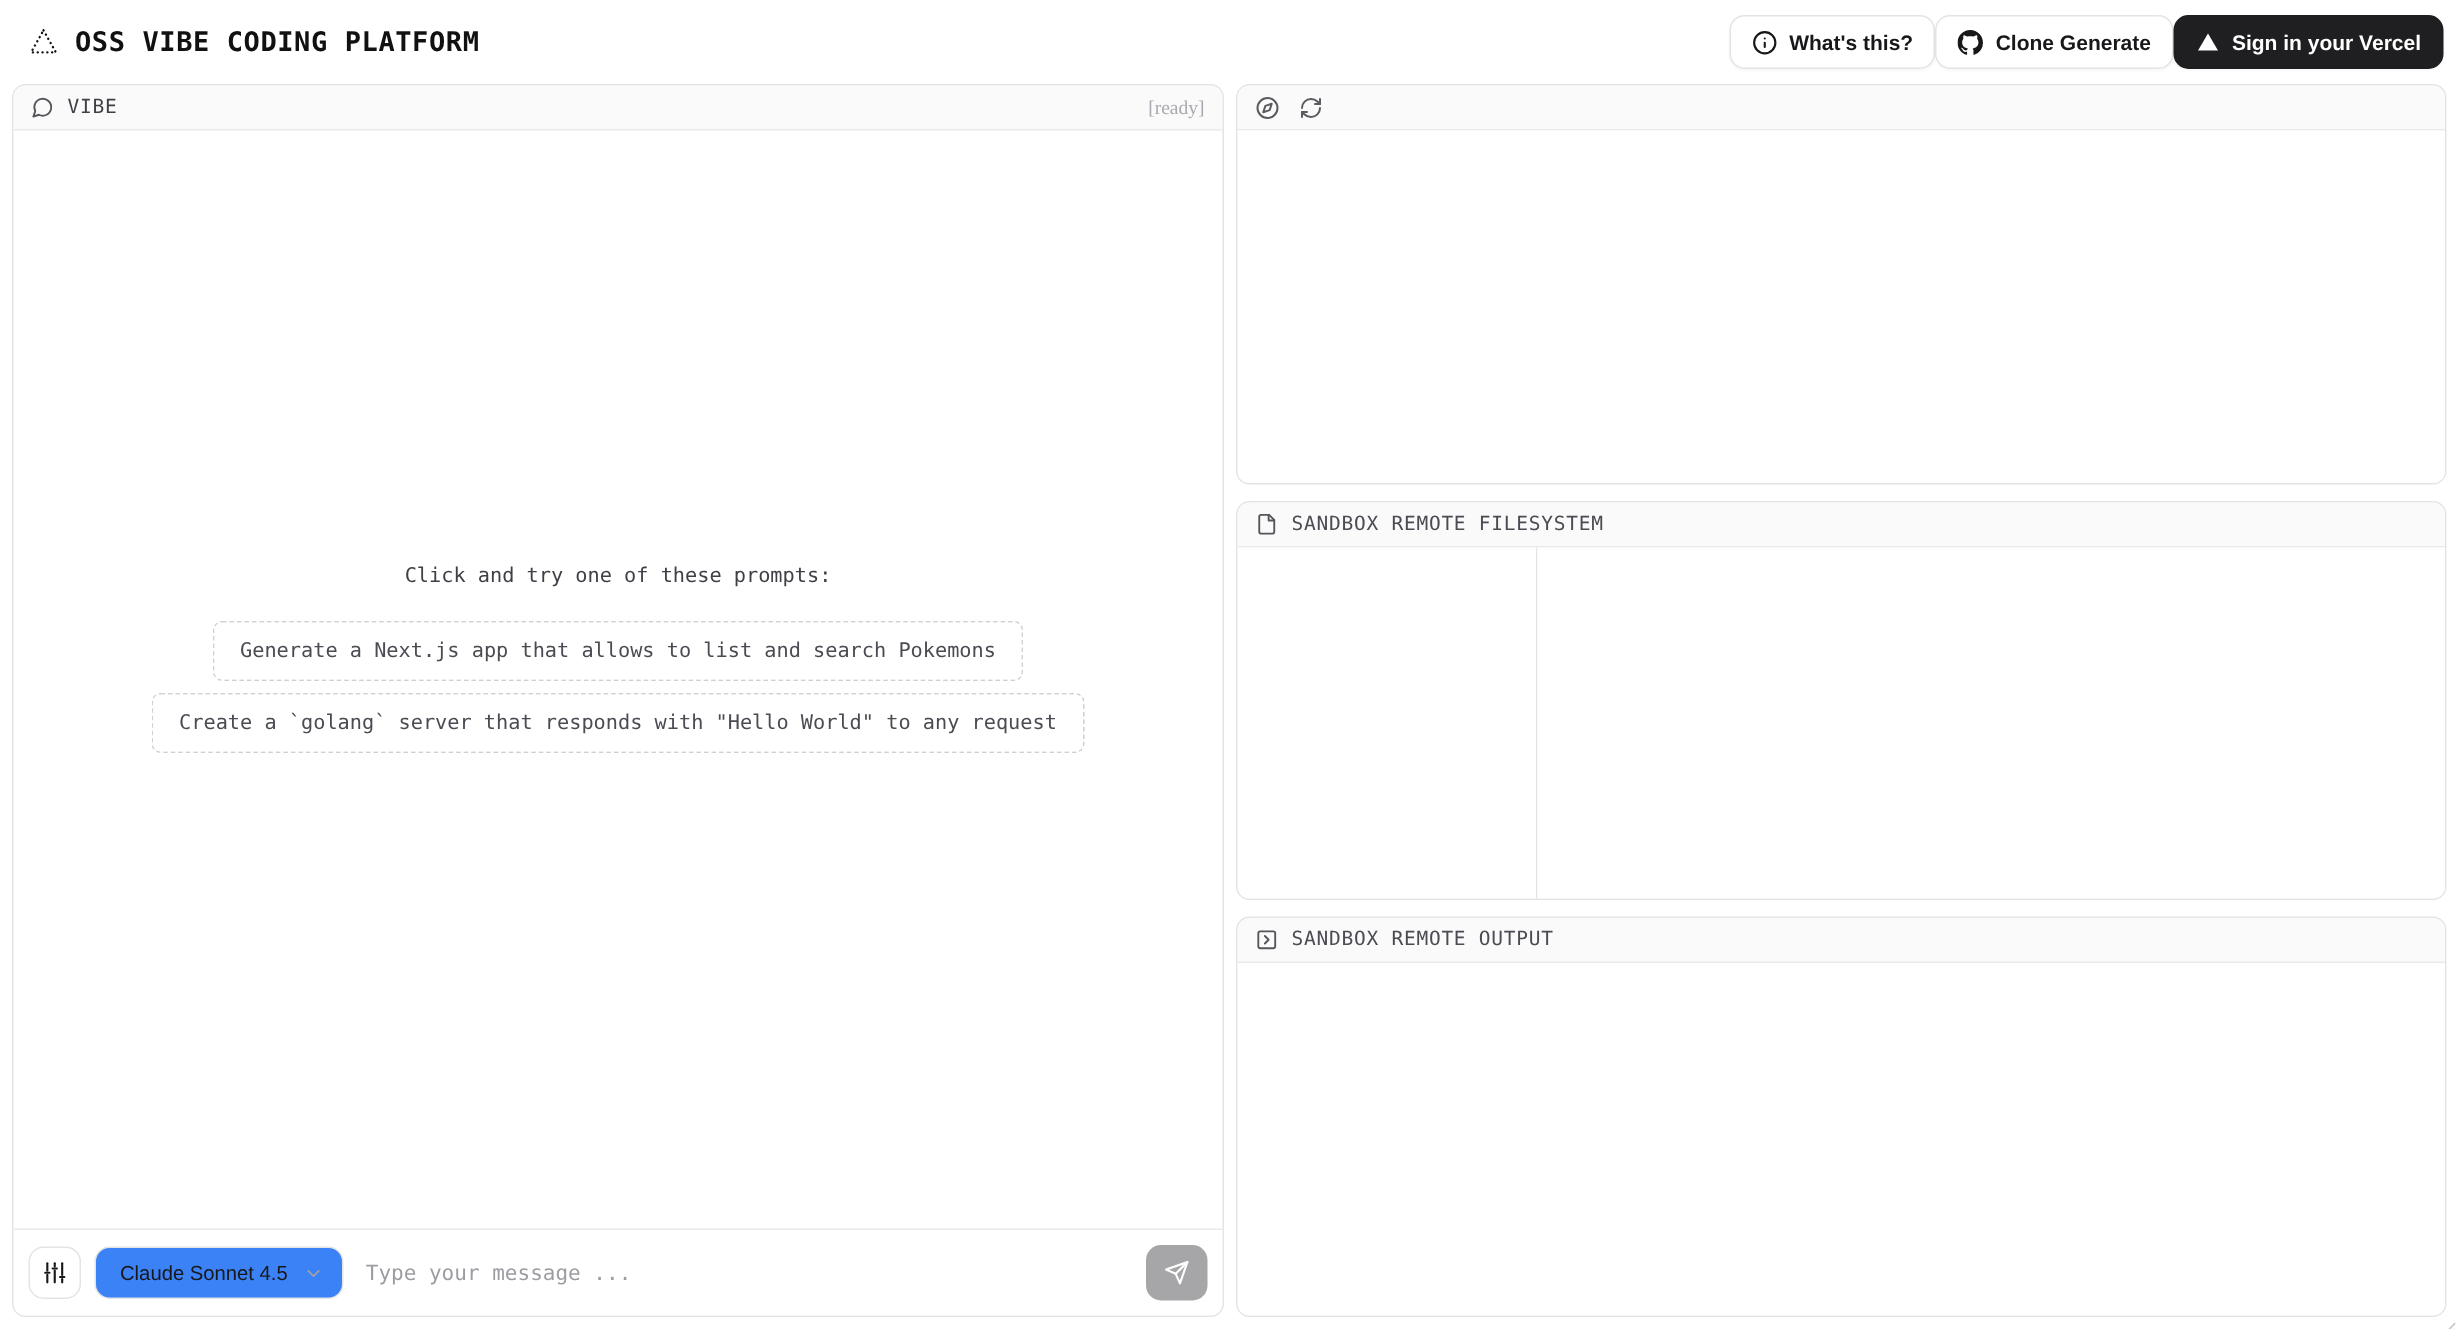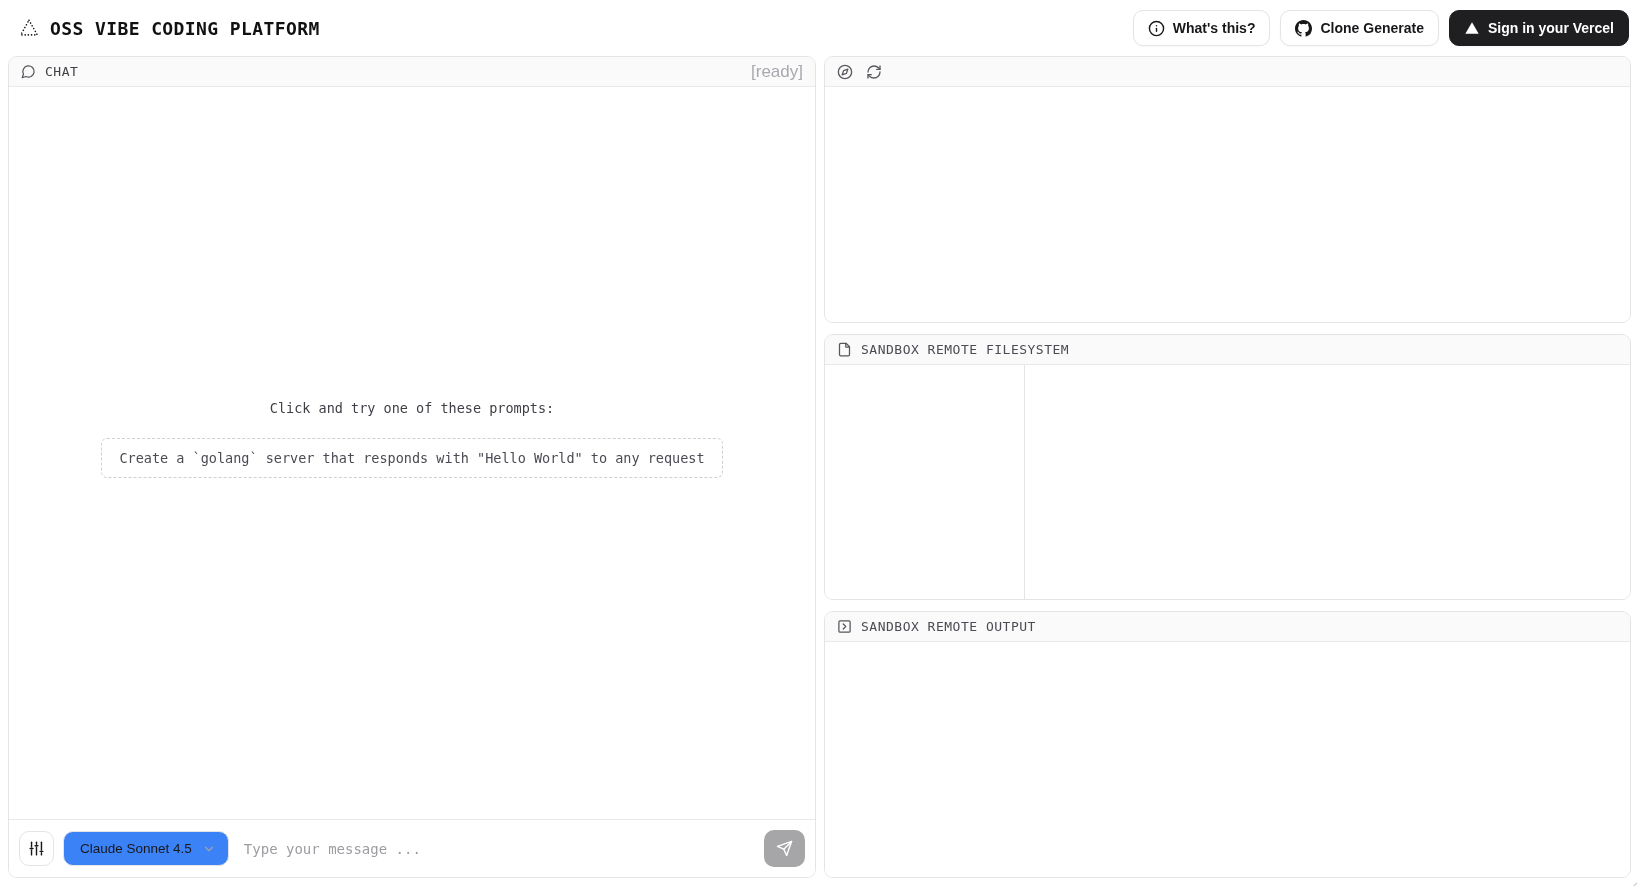--- a/index.html
+++ b/index.html
@@ -7,21 +7,21 @@
   .page {
     width:1639px; height:886px; background:#fff; position:relative;
     padding:8px; display:flex; flex-direction:column;
     font-family:"Liberation Sans", sans-serif; color:#18181b; overflow:hidden;
   }
 
   
   .topbar { height:40px; flex:0 0 auto; display:flex; align-items:center; justify-content:space-between; padding:0 2px 0 10px; margin-bottom:8px; }
   .brand { display:flex; align-items:center; gap:10px; }
   .brand-title { font-family:"DejaVu Sans Mono", monospace; font-size:18px; font-weight:700; letter-spacing:.4px; color:#111; }
-  .topbar-actions { display:flex; align-items:center; gap:10px; }
+  .topbar-actions { display:flex; align-items:center; }
   .btn {
     height:36px; display:inline-flex; align-items:center; gap:8px; padding:0 14px;
     border:1px solid #e4e4e7; border-radius:10px; background:#fff; cursor:pointer;
     font-family:"Liberation Sans", sans-serif; font-size:14px; font-weight:600; color:#18181b;
     box-shadow:0 1px 2px rgba(0,0,0,.03);
   }
   .btn.dark { background:#1f1f21; border-color:#1f1f21; color:#fff; }
   .btn svg { flex:0 0 auto; }
 
   
@@ -29,21 +29,21 @@
   .panel { background:#fff; border:1px solid #e4e4e7; border-radius:9px; display:flex; flex-direction:column; overflow:hidden; }
   .panel-header {
     flex:0 0 auto; height:30px; background:#fafafa; border-bottom:1px solid #e9e9ec;
     display:flex; align-items:center; gap:9px; padding:0 12px;
   }
   .panel-title { font-family:"DejaVu Sans Mono", monospace; font-size:13px; font-weight:500; letter-spacing:.5px; color:#4b4b53; }
   .panel-header .icon { display:inline-flex; color:#55555c; }
 
   
   .chat-panel { width:808px; flex:0 0 auto; }
-  .chat-status { margin-left:auto; font-family:Liberation Sans, sans-serif; font-size:17px; color:#a8a8b0; }
+  .chat-status { margin-left:auto; font-family:Liberation Serif, serif; font-size:13px; color:#a8a8b0; }
   .chat-body { flex:1; display:flex; flex-direction:column; align-items:center; justify-content:center; gap:8px; padding-bottom:28px; }
   .empty-heading { font-family:"DejaVu Sans Mono", monospace; font-size:13.5px; color:#3f3f46; margin-bottom:14px; }
   .prompt-btn {
     font-family:"DejaVu Sans Mono", monospace; font-size:13.5px; color:#4b4b53;
     background:#fff; border:1px dashed #cfcfd4; border-radius:6px; padding:11px 17px; cursor:pointer;
     white-space:nowrap;
   }
   .composer { flex:0 0 auto; border-top:1px solid #e9e9ec; padding:10px 10px; display:flex; align-items:center; gap:9px; background:#fff; }
   .icon-btn {
     width:35px; height:35px; flex:0 0 auto; display:inline-flex; align-items:center; justify-content:center;
@@ -125,26 +125,27 @@
 
   <div class="main">
 
     <section class="panel chat-panel">
       <div class="panel-header">
         <span class="icon">
           <svg width="15" height="15" viewBox="0 0 24 24" fill="none" stroke="currentColor" stroke-width="2" stroke-linecap="round" stroke-linejoin="round">
             <path d="M7.9 20A9 9 0 1 0 4 16.1L2 22Z"></path>
           </svg>
         </span>
-        <span class="panel-title" style="color:#3f3f46;">CHAT</span>
+        <span class="panel-title" style="color:#3f3f46;">VIBE</span>
         <span class="chat-status">[ready]</span>
       </div>
 
       <div class="chat-body">
         <div class="empty-heading">Click and try one of these prompts:</div>
+        <button class="prompt-btn">Generate a Next.js app that allows to list and search Pokemons</button>
         <button class="prompt-btn">Create a `golang` server that responds with "Hello World" to any request</button>
       </div>
 
       <div class="composer">
         <button class="icon-btn">
           <span class="icon" style="display:inline-flex;">
             <svg width="17" height="17" viewBox="0 0 24 24" fill="none" stroke="currentColor" stroke-width="2" stroke-linecap="round">
               <line x1="5" y1="3" x2="5" y2="10"></line>
                 <line x1="5" y1="14" x2="5" y2="21"></line>
               <line x1="12" y1="3" x2="12" y2="6"></line>

